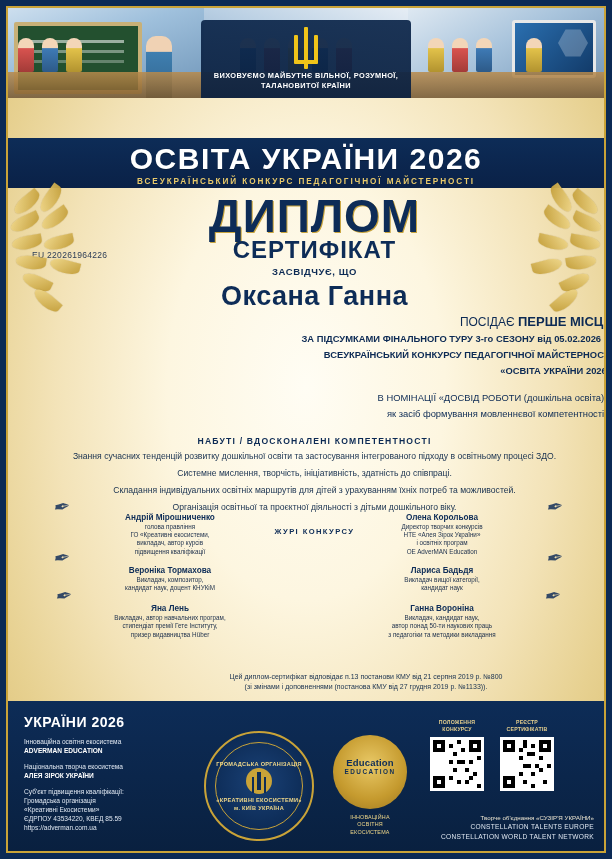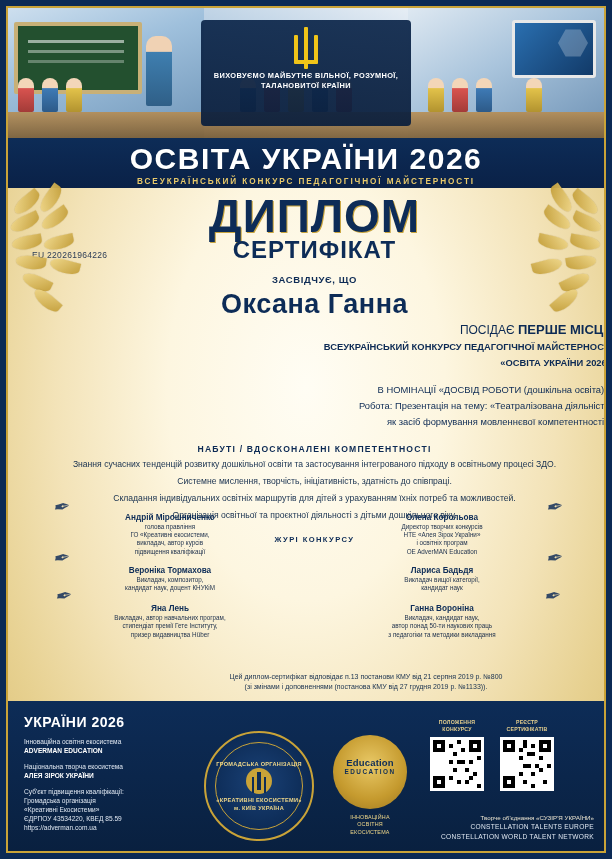--- a/index.html
+++ b/index.html
@@ -27,21 +27,21 @@
   }
   .frame-gold{
     position:absolute;inset:6px;
     border:2px solid #c9a338;
     box-sizing:border-box;
     pointer-events:none;
     z-index:41;
   }
   
   .photo-band{
-    position:absolute;left:6px;right:6px;top:6px;height:132px;
+    position:absolute;left:6px;right:6px;top:6px;height:92px;
     background:linear-gradient(180deg,#1b3f6e 0%, #14355f 55%, #0e2a4e 100%);
     overflow:hidden;
   }
   .photo{
     position:absolute;top:0;bottom:0;
     background-size:cover;
   }
   .ph1{left:0;width:33%;
     background:
       linear-gradient(160deg,#cfe0ef 0%, #9fc0dc 40%, #6f95b8 100%);}
@@ -151,21 +151,21 @@
   }
   .sertifikat{
     font-size:24px;font-weight:bold;color:#0d2c57;letter-spacing:1px;
     margin-top:-2px;
   }
   .code{
     position:absolute;left:32px;top:56px;
     font-size:8.5px;color:#2b3c56;letter-spacing:.3px;
   }
   .zasvid{
-    margin-top:10px;font-size:9.5px;font-weight:bold;letter-spacing:.6px;
+    margin-top:2px;font-size:9.5px;font-weight:bold;letter-spacing:.6px;
   }
   .name{
     margin-top:4px;font-size:27px;font-weight:bold;color:#0d2c57;
     letter-spacing:.5px;
   }
   .line{
     font-size:9.4px;line-height:13px;margin-top:3px;text-align:right;
   }
   .line b{font-weight:bold;}
   .place{font-size:12px;}
@@ -345,27 +345,29 @@
     <div class="code">EU 220261964226</div>
 
     <div class="zasvid">ЗАСВІДЧУЄ, ЩО</div>
     <div class="name">Оксана Ганна</div>
 
     <div class="line place">
       <span>ПОСІДАЄ</span>
       <b class="big">ПЕРШЕ МІСЦЕ</b>
     </div>
     <div class="line">
+      <b>ЗА ПІДСУМКАМИ ФІНАЛЬНОГО ТУРУ 3-го СЕЗОНУ від 05.02.2026 р.</b>
+    </div>
+    <div class="line">
       <b>ВСЕУКРАЇНСЬКИЙ КОНКУРСУ ПЕДАГОГІЧНОЇ МАЙСТЕРНОСТІ</b>
     </div>
     <div class="line">
       <b>«ОСВІТА УКРАЇНИ 2026»</b>
     </div>
     <div class="line" style="margin-top:14px">В НОМІНАЦІЇ «ДОСВІД РОБОТИ (дошкільна освіта)».</div>
-    <div class="line">Робота: Презентація на тему: «Театралізована діяльність,</div>
     <div class="line">як засіб формування мовленнєвої компетентності».</div>
 
     <div class="compet-head">НАБУТІ / ВДОСКОНАЛЕНІ КОМПЕТЕНТНОСТІ</div>
     <div class="compet">Знання сучасних тенденцій розвитку дошкільної освіти та застосування інтегрованого підходу в освітньому процесі ЗДО.</div>
     <div class="compet">Системне мислення, творчість, ініціативність, здатність до співпраці.</div>
     <div class="compet">Складання індивідуальних освітніх маршрутів для дітей з урахуванням їхніх потреб та можливостей.</div>
     <div class="compet">Організація освітньої та проєктної діяльності з дітьми дошкільного віку.</div>
 
     <div class="jury-head">ЖУРІ КОНКУРСУ</div>
   </div>

